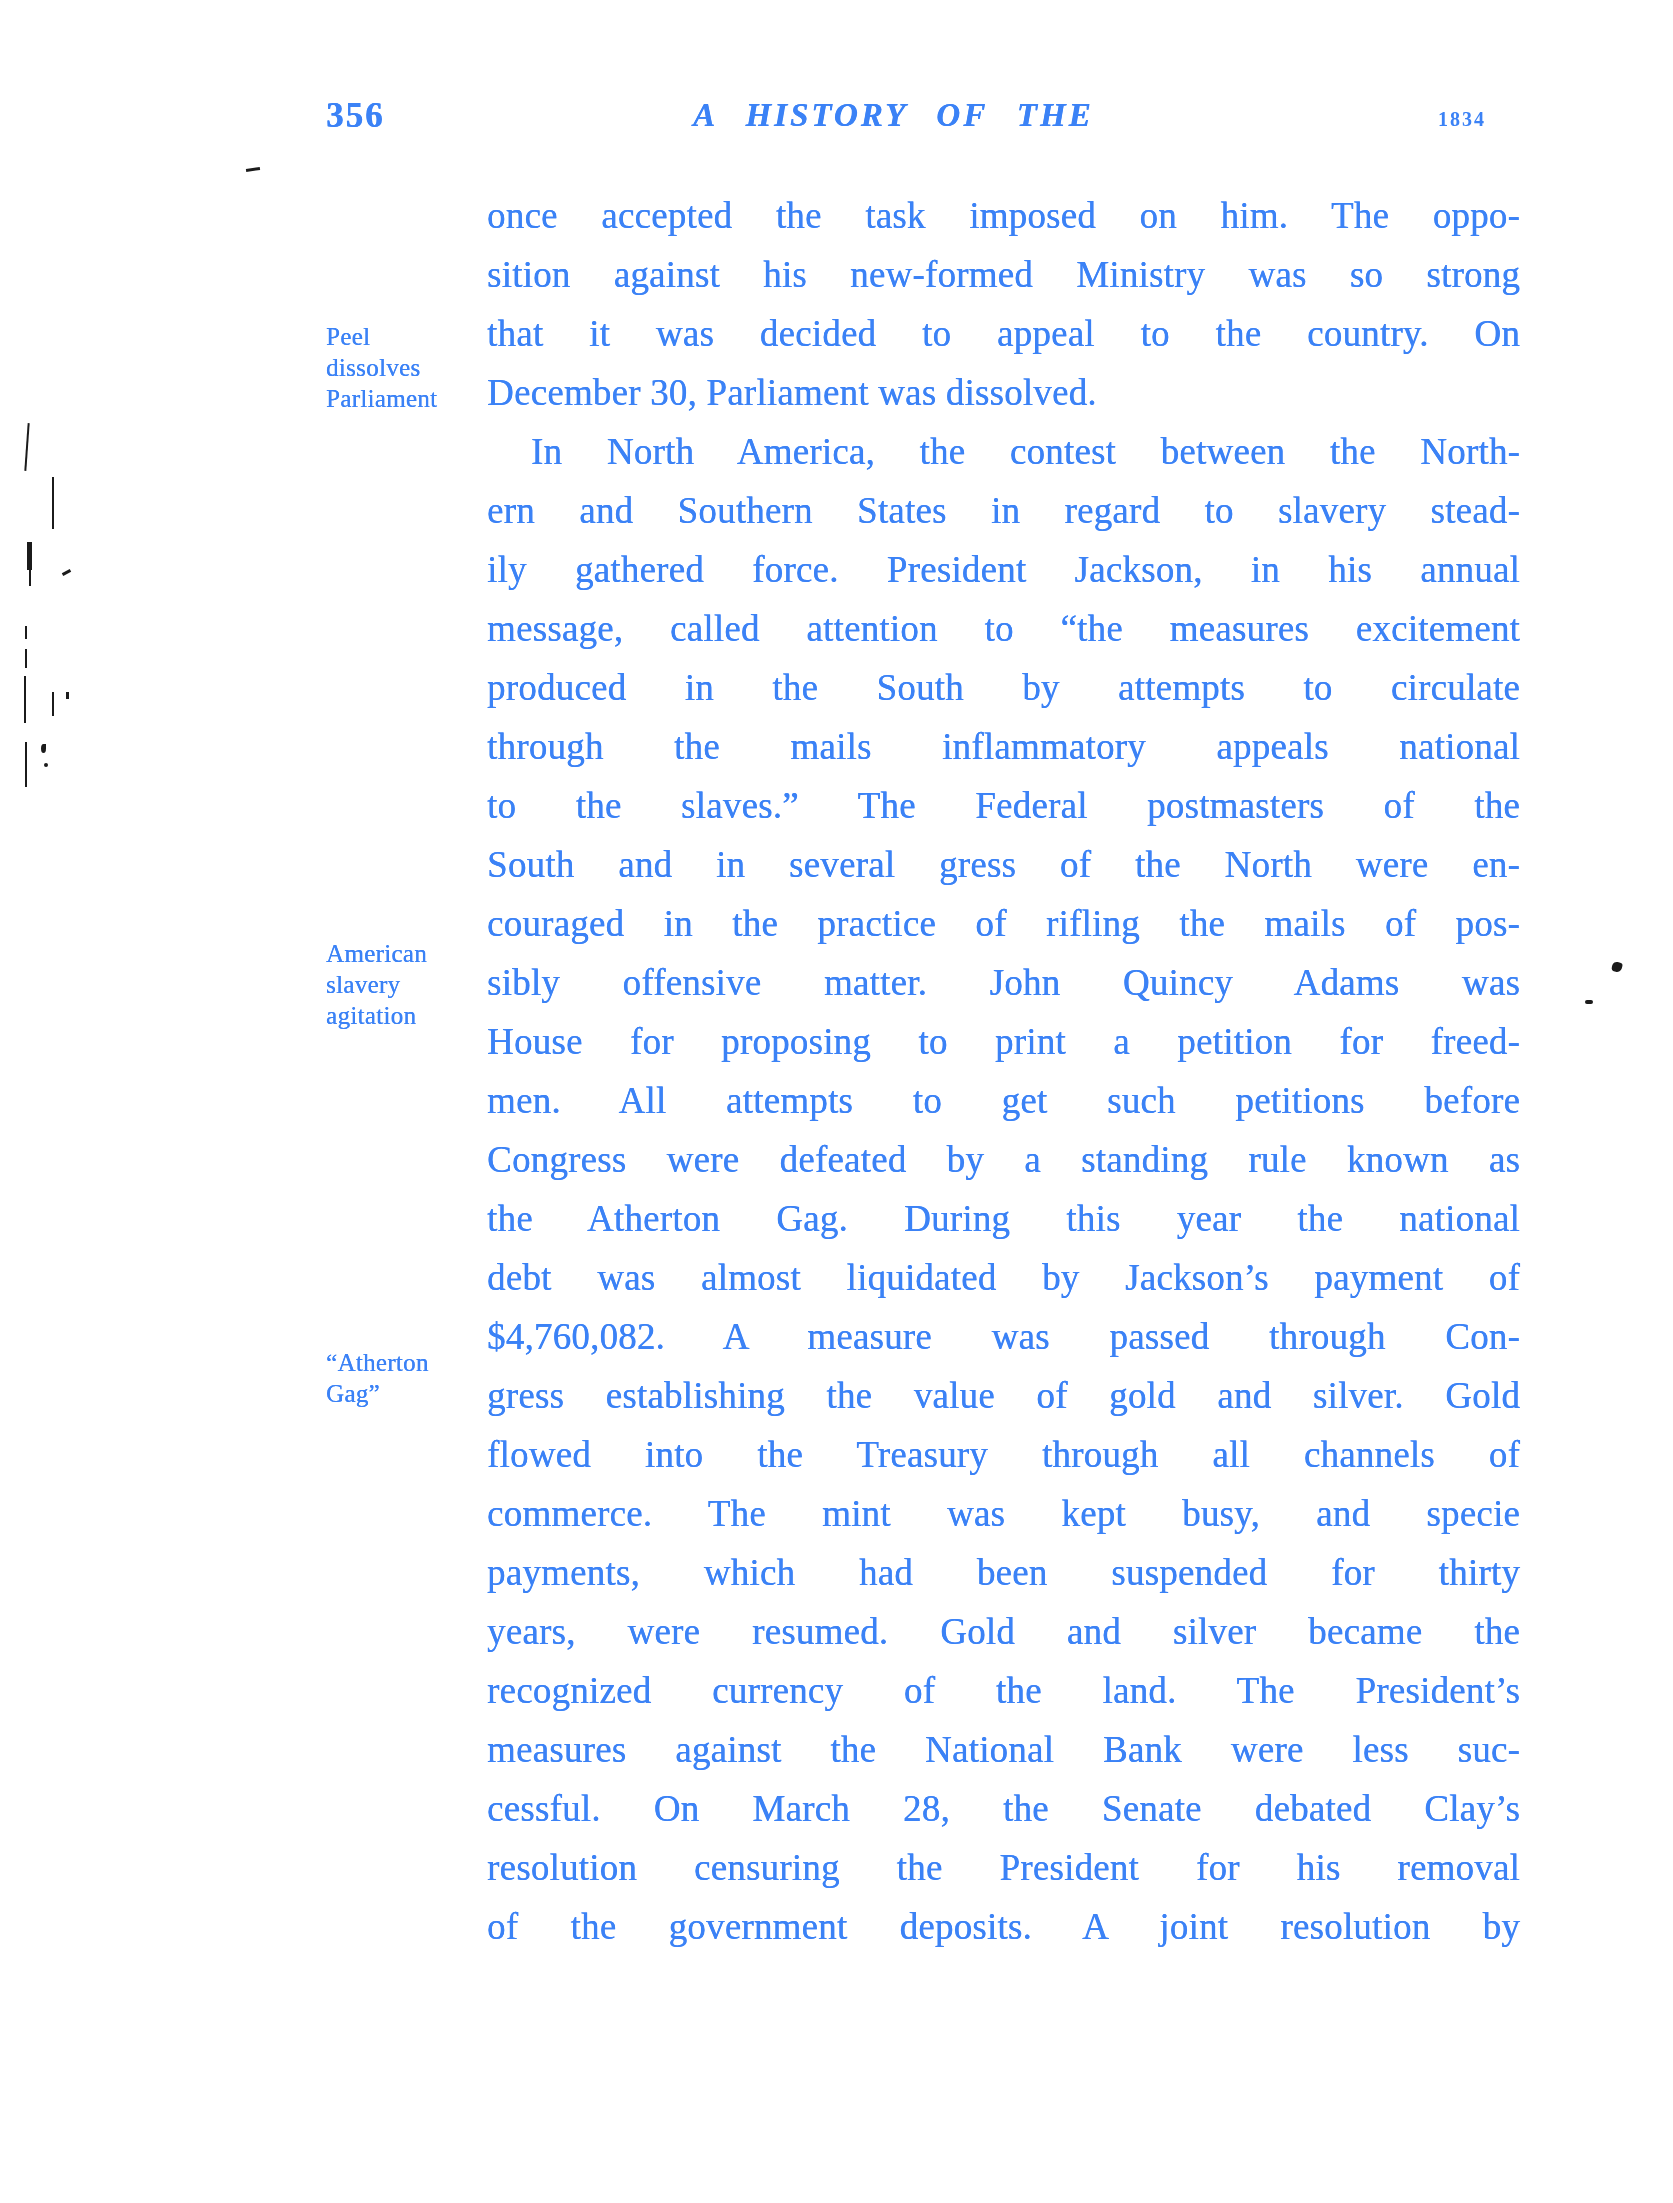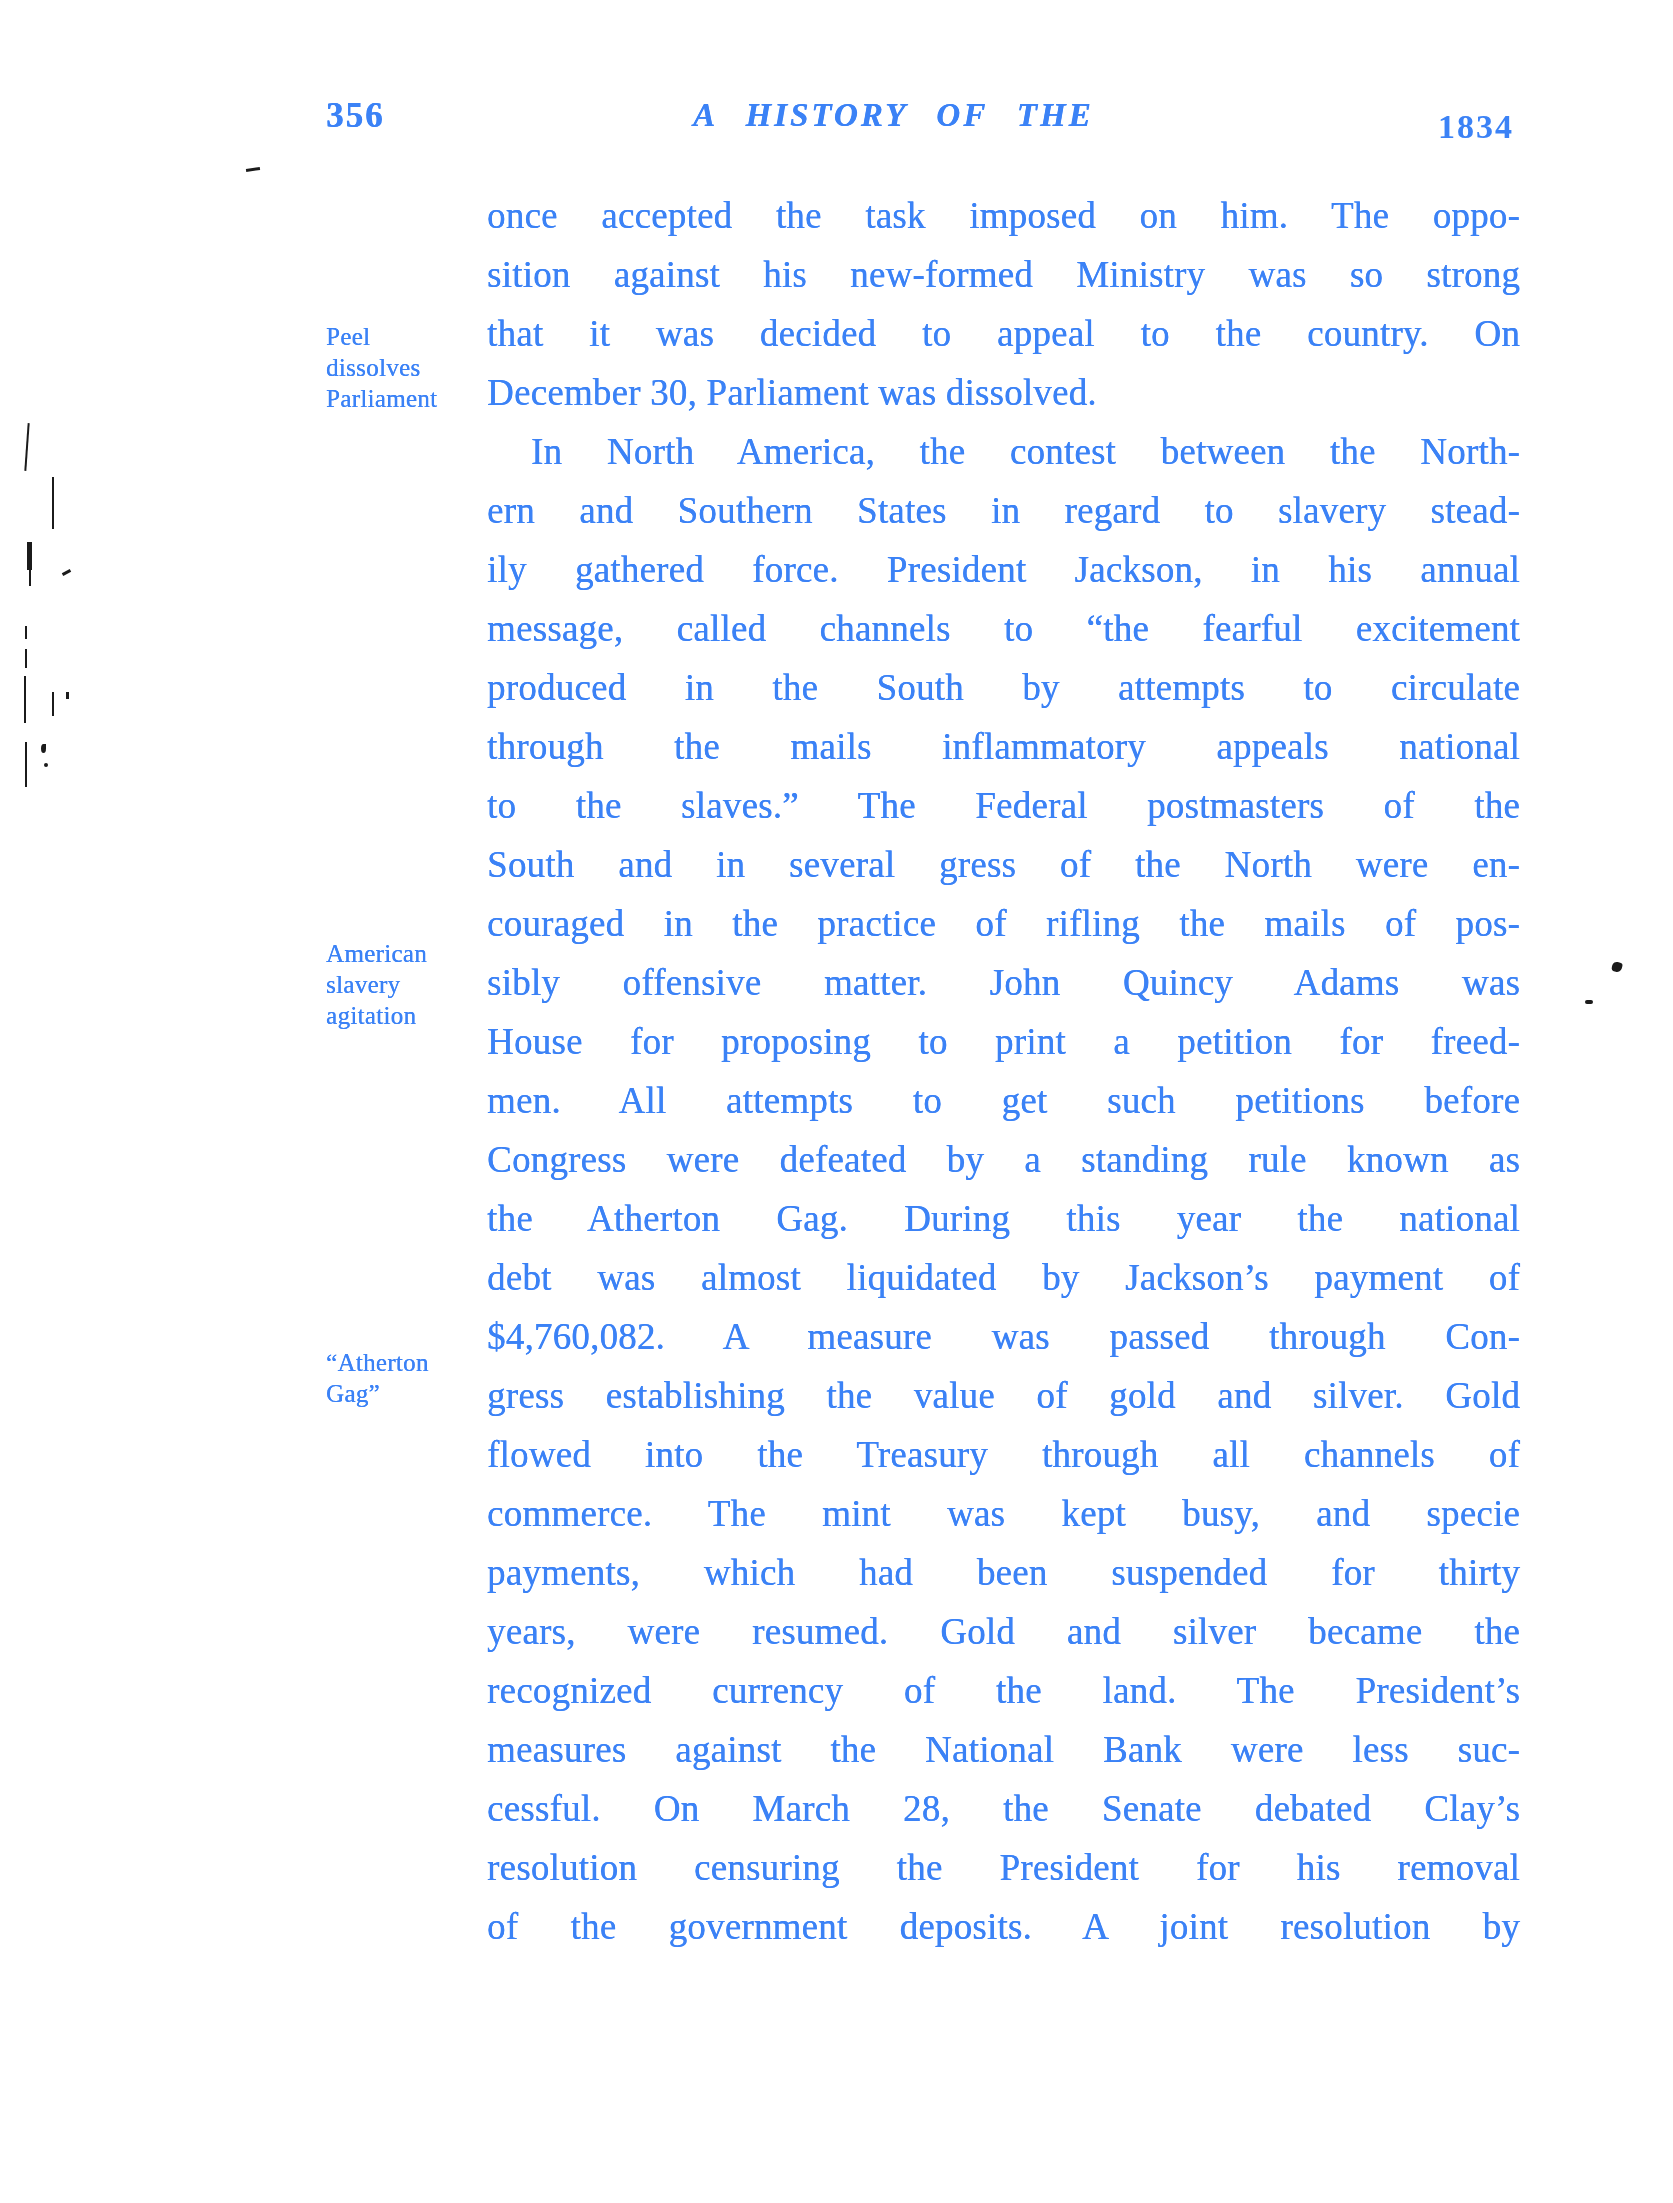--- a/index.html
+++ b/index.html
@@ -19,21 +19,21 @@
     text-shadow: 0.4px 0.4px 0 currentColor;
   }
   .runtitle {
     position: absolute; left: 693px; top: 97px;
     font-size: 33px; font-style: italic; font-weight: 700;
     letter-spacing: 3px; word-spacing: 18px;
     text-shadow: 0.3px 0.3px 0 currentColor;
   }
   .year {
     position: absolute; left: 1438px; top: 108px;
-    font-size: 34px; font-weight: 700; letter-spacing: 2px;
+    font-size: 20px; font-weight: 700; letter-spacing: 2px;
   }
   
   .body-col {
     position: absolute; left: 487px; top: 186px; width: 1033px;
     font-size: 37px; letter-spacing: 0.2px;
     text-shadow: 0.35px 0.35px 0 currentColor;
   }
   .line {
     height: 59px; line-height: 59px;
     text-align: justify; text-align-last: justify;
@@ -78,21 +78,21 @@
     </div>
 
   <div id="body-column" class="body-col">
       <div class="line">once accepted the task imposed on him.  The oppo-</div>
       <div class="line">sition against his new-formed Ministry was so strong</div>
       <div class="line">that it was decided to appeal to the country.  On</div>
       <div class="line end">December 30, Parliament was dissolved.</div>
       <div class="line indent">In North America, the contest between the North-</div>
       <div class="line">ern and Southern States in regard to slavery stead-</div>
       <div class="line">ily gathered force.  President Jackson, in his annual</div>
-      <div class="line">message, called channels to “the fearful excitement</div>
+      <div class="line">message, called attention to “the measures excitement</div>
       <div class="line">produced in the South by attempts to circulate</div>
       <div class="line">through the mails inflammatory appeals national</div>
       <div class="line">to the slaves.”  The Federal postmasters of the</div>
       <div class="line">South and in several gress of the North were en-</div>
       <div class="line">couraged in the practice of rifling the mails of pos-</div>
       <div class="line">sibly offensive matter.  John Quincy Adams was</div>
       <div class="line">House for proposing to print a petition for freed-</div>
       <div class="line">men.  All attempts to get such petitions before</div>
       <div class="line">Congress were defeated by a standing rule known as</div>
       <div class="line">the Atherton Gag.  During this year the national</div>

